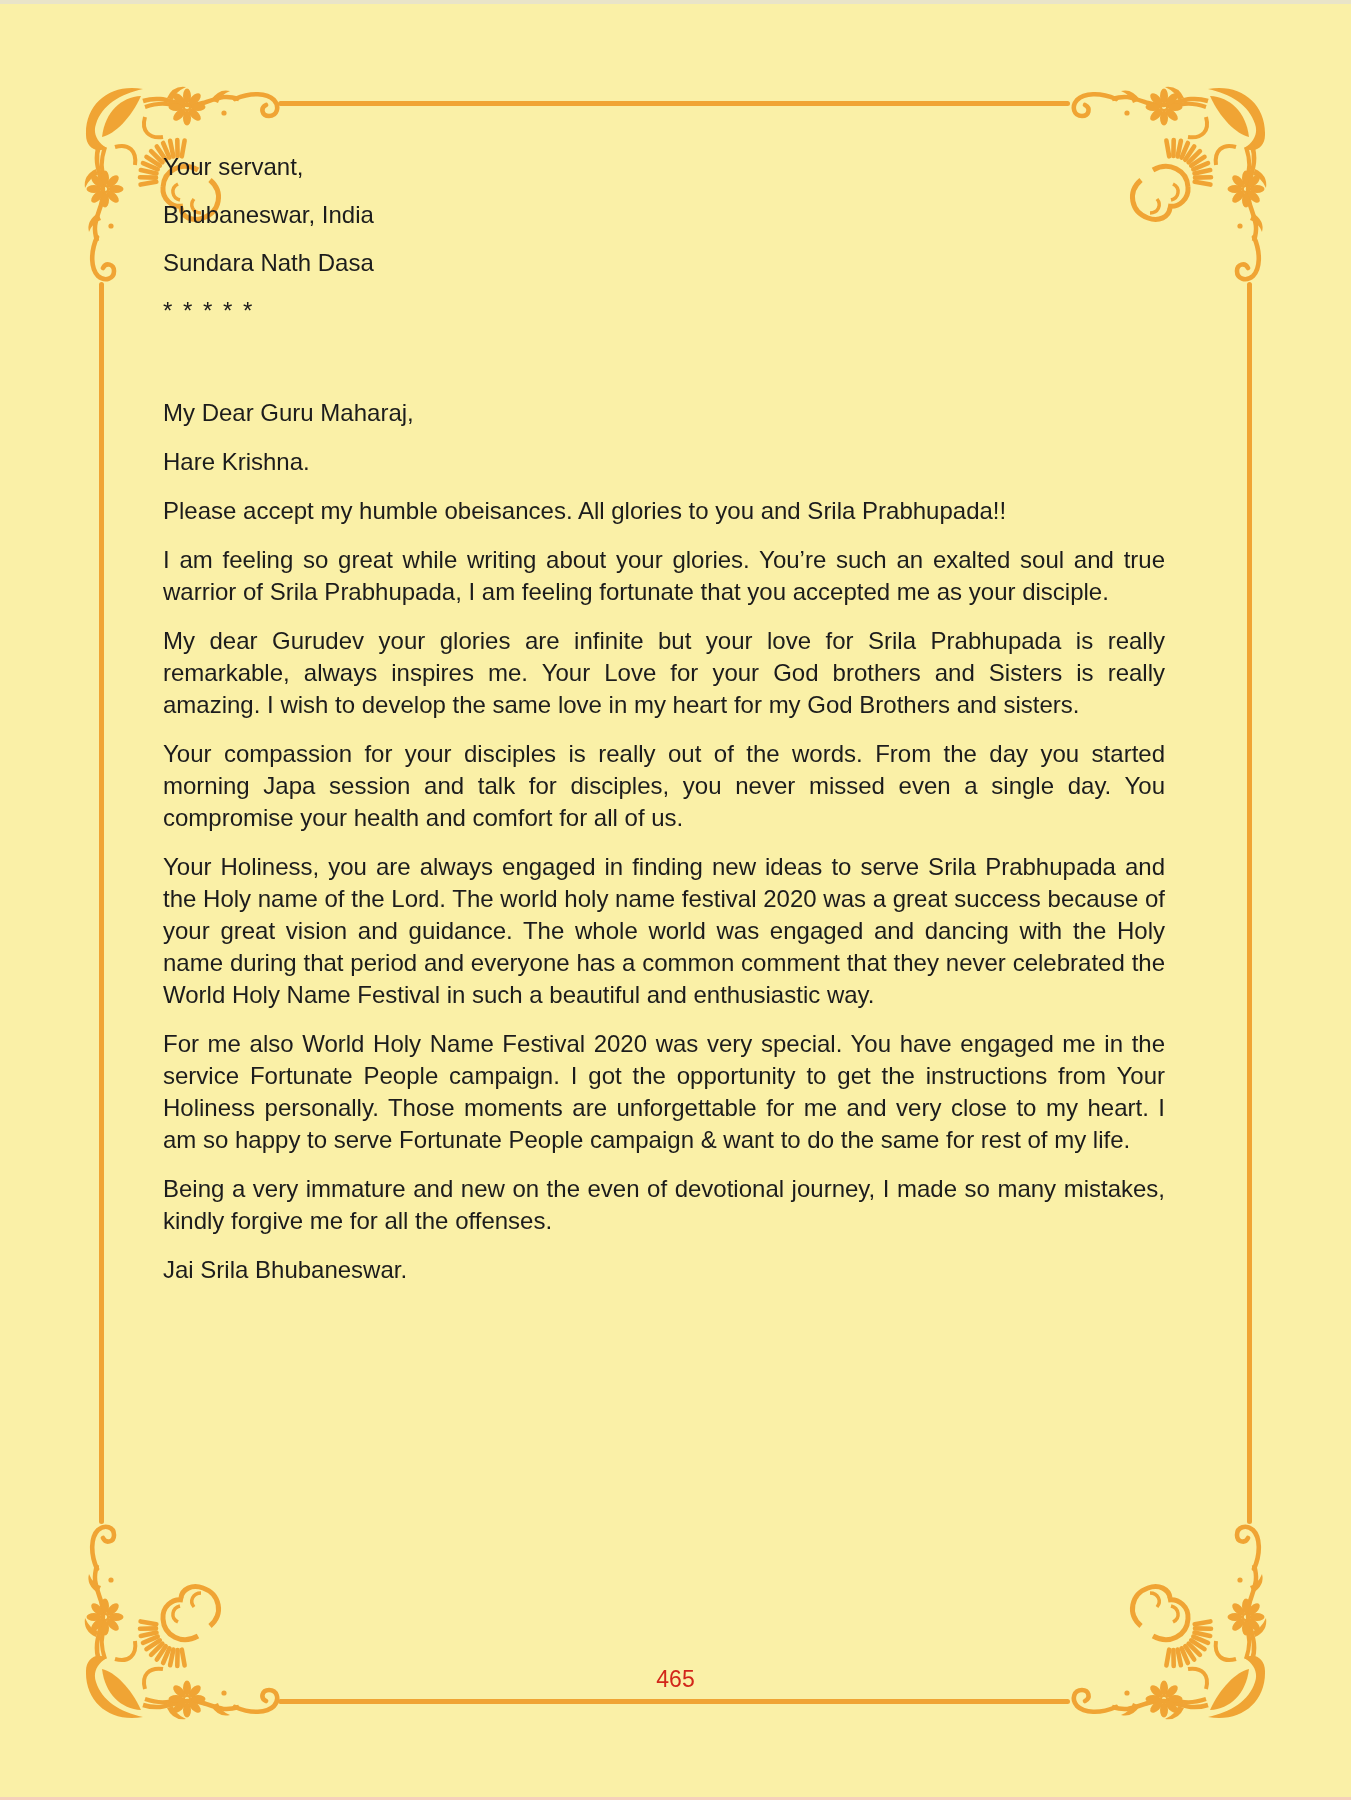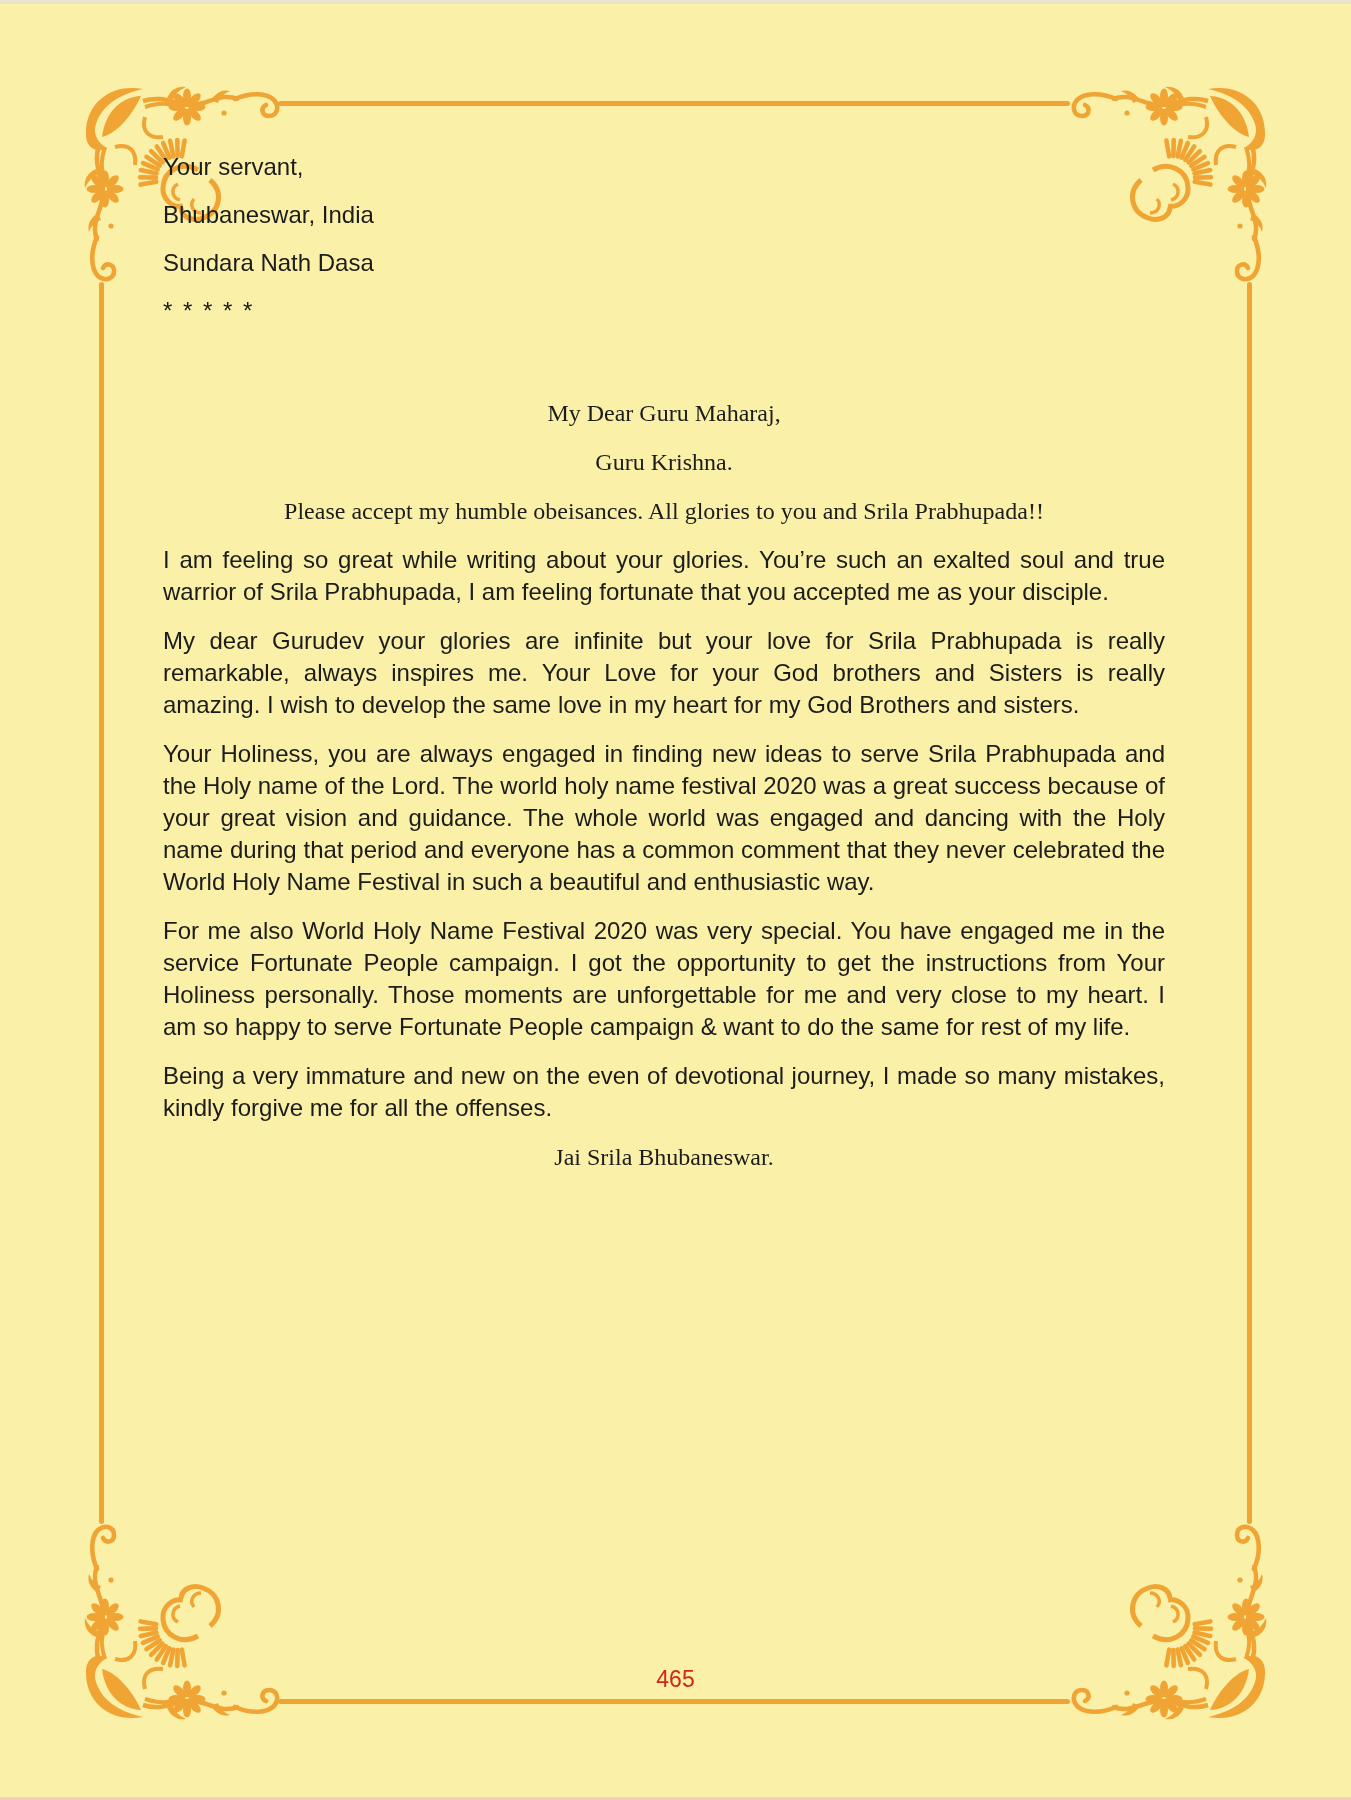--- a/index.html
+++ b/index.html
@@ -23,21 +23,21 @@
   .defs{position:absolute;width:0;height:0;}
   
   .content{
     position:absolute;left:163px;top:147px;width:1002px;
     font-size:24px;line-height:32px;
   }
   .content p{margin:0 0 17px 0;text-align:justify;}
   p.closing-line{margin-bottom:16px;text-align:left;}
   .separator{margin:21px 0 0 0;text-align:center;letter-spacing:2px;}
   p.salutation{margin-top:70px;}
-  p.single{text-align:center;font-family:Liberation Serif, serif;}
+  p.single{text-align:left;}
   p.extra-gap{margin-top:77px;}
   
   .page-number{
     position:absolute;left:0;right:0;top:1662px;text-align:center;
     font-size:23px;color:#D2261A;
   }
   .page-edge{position:absolute;left:0;right:0;bottom:0;height:7px;background:#F5CFBC;}
 </style>
 </head>
 <body>
@@ -125,25 +125,26 @@
   <div class="border-v right"></div>
 
   <div class="content">
     <p class="closing-line">Your servant,</p>
     <p class="closing-line">Bhubaneswar, India</p>
     <p class="closing-line">Sundara Nath Dasa</p>
 
     <p class="separator">* * * * *</p>
 
     <p class="salutation single">My Dear Guru Maharaj,</p>
-    <p class="single">Guru Krishna.</p>
+    <p class="single">Hare Krishna.</p>
 
     <p class="single">Please accept my humble obeisances. All glories to you and Srila Prabhupada!!</p>
     <p>I am feeling so great while writing about your glories. You’re such an exalted soul and true warrior of Srila Prabhupada, I am feeling fortunate that you accepted me as your disciple.</p>
     <p>My dear Gurudev your glories are infinite but your love for Srila Prabhupada is really remarkable, always inspires me. Your Love for your God brothers and Sisters is really amazing. I wish to develop the same love in my heart for my God Brothers and sisters.</p>
+    <p>Your compassion for your disciples is really out of the words. From the day you started morning Japa session and talk for disciples, you never missed even a single day. You compromise your health and comfort for all of us.</p>
     <p>Your Holiness, you are always engaged in finding new ideas to serve Srila Prabhupada and the Holy name of the Lord. The world holy name festival 2020 was a great success because of your great vision and guidance. The whole world was engaged and dancing with the Holy name during that period and everyone has a common comment that they never celebrated the World Holy Name Festival in such a beautiful and enthusiastic way.</p>
     <p>For me also World Holy Name Festival 2020 was very special. You have engaged me in the service Fortunate People campaign. I got the opportunity to get the instructions from Your Holiness personally. Those moments are unforgettable for me and very close to my heart. I am so happy to serve Fortunate People campaign &amp; want to do the same for rest of my life.</p>
     <p>Being a very immature and new on the even of devotional journey, I made so many mistakes, kindly forgive me for all the offenses.</p>
     <p class="single">Jai Srila Bhubaneswar.</p>
   </div>
 
   <div class="page-number">465</div>
   <div class="page-edge"></div>
 </div>
 

